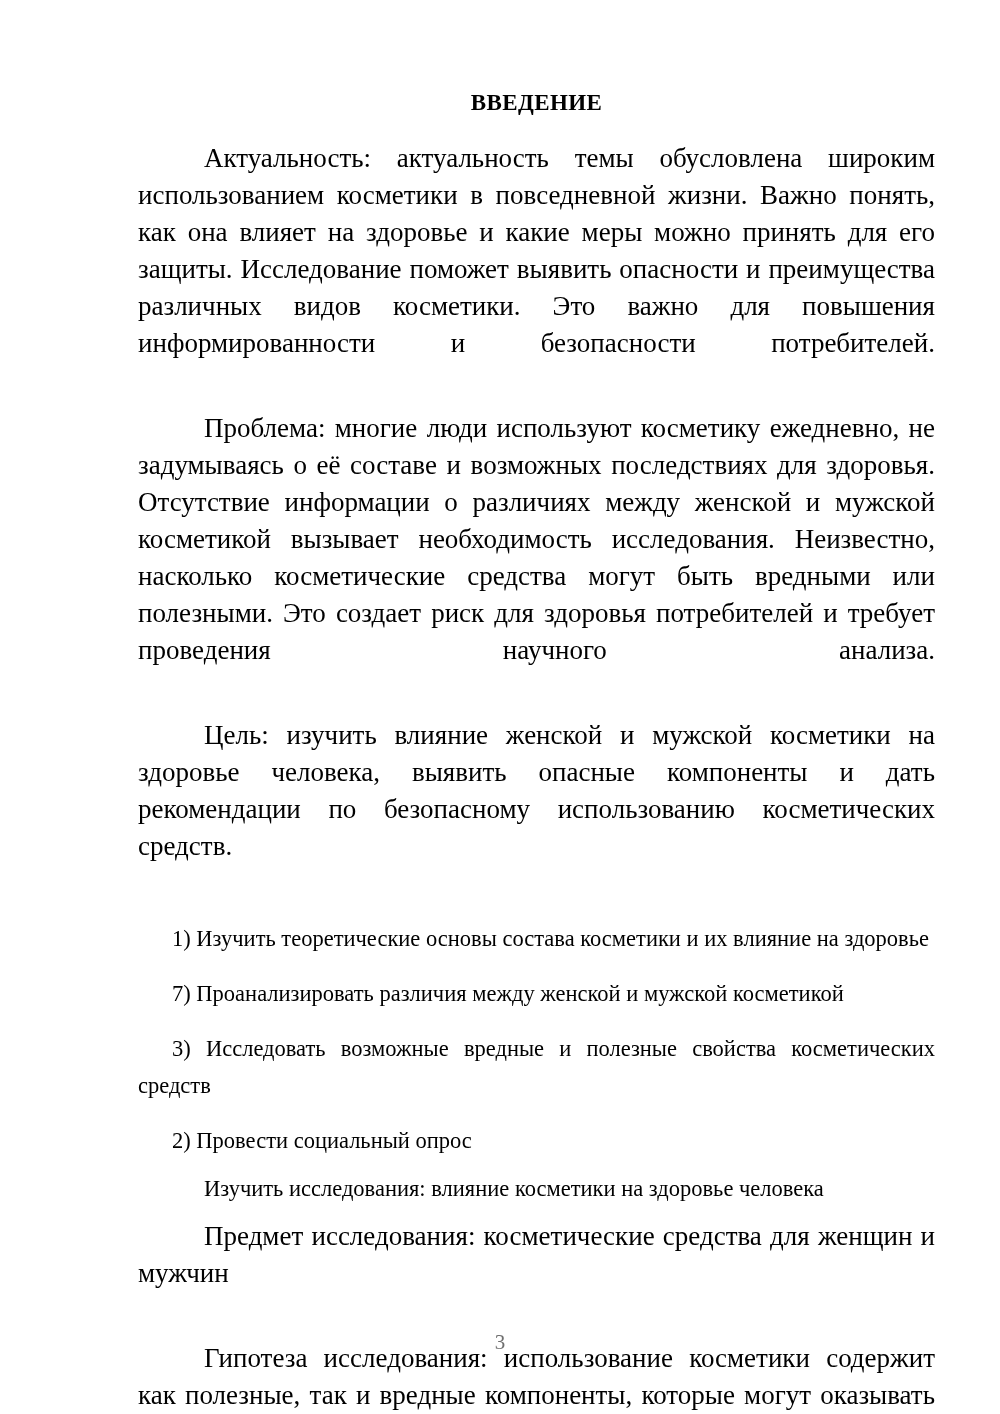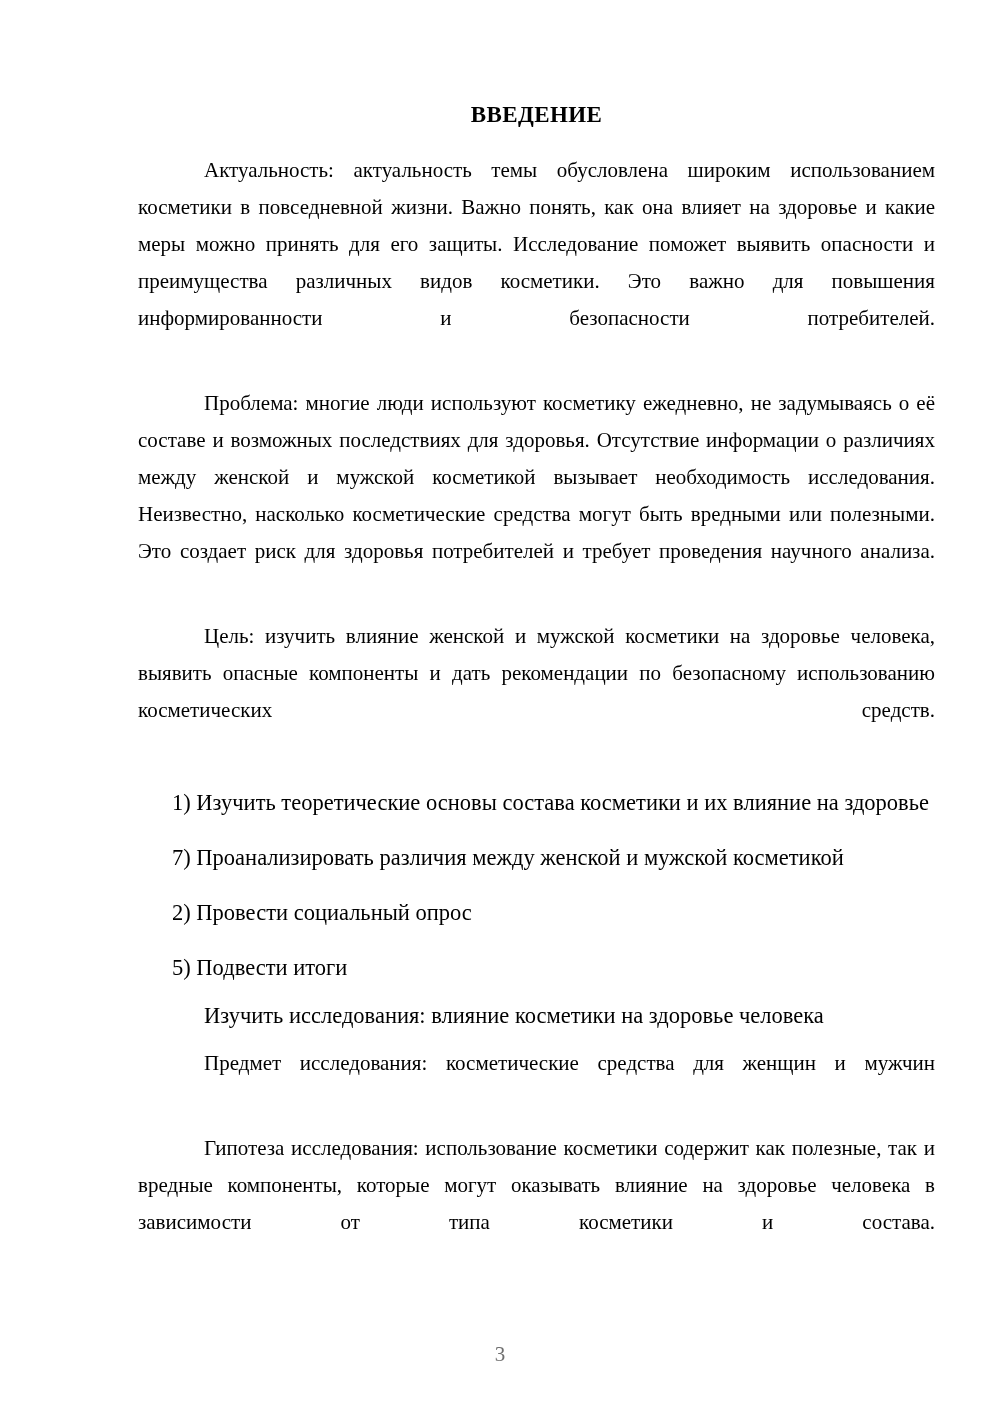--- a/index.html
+++ b/index.html
@@ -12,21 +12,21 @@
     height: 1414px;
     position: relative;
     overflow: hidden;
     font-family: "Liberation Serif", "DejaVu Serif", serif;
     color: #000000;
     -webkit-font-smoothing: antialiased;
   }
 
   .page {
     position: absolute;
-    top: 12px;
+    top: 0;
     left: 0;
     width: 1000px;
     height: 1090px;
     background: #ffffff;
     box-sizing: border-box;
   }
 
   .content {
     position: absolute;
     left: 138px;
@@ -37,21 +37,21 @@
   .doc-title {
     font-size: 23px;
     font-weight: bold;
     text-align: center;
     letter-spacing: 0.4px;
     margin: 0 0 22px 0;
     line-height: 30px;
   }
 
   .para {
-    font-size: 21px;
+    font-size: 27px;
     line-height: 37px;
     text-align: justify;
     text-justify: inter-word;
     text-indent: 66px;
     margin: 0 0 11px 0;
     hyphens: none;
   }
 
   
   .para::after {
@@ -109,24 +109,24 @@
 
     <p class="para">Проблема: многие люди используют косметику ежедневно, не задумываясь о её составе и возможных последствиях для здоровья. Отсутствие информации о различиях между женской и мужской косметикой вызывает необходимость исследования. Неизвестно, насколько косметические средства могут быть вредными или полезными. Это создает риск для здоровья потребителей и требует проведения научного анализа.</p>
 
     <p class="para">Цель: изучить влияние женской и мужской косметики на здоровье человека, выявить опасные компоненты и дать рекомендации по безопасному использованию косметических средств.</p>
 
 
     <p class="list-item">1) Изучить теоретические основы состава косметики и их влияние на здоровье</p>
 
     <p class="list-item">7) Проанализировать различия между женской и мужской косметикой</p>
 
+    <p class="list-item justified">3) Исследовать возможные вредные и полезные свойства косметических средств</p>
 
     <p class="list-item">2) Провести социальный опрос</p>
 
-    <p class="list-item">5) Подвести итоги</p>
 
     <p class="single-line">Изучить исследования: влияние косметики на здоровье человека</p>
 
     <p class="para">Предмет исследования: косметические средства для женщин и мужчин</p>
 
     <p class="para">Гипотеза исследования: использование косметики содержит как полезные, так и вредные компоненты, которые могут оказывать влияние на здоровье человека в зависимости от типа косметики и состава.</p>
 
   </div>
 
   <div class="page-number">3</div>

